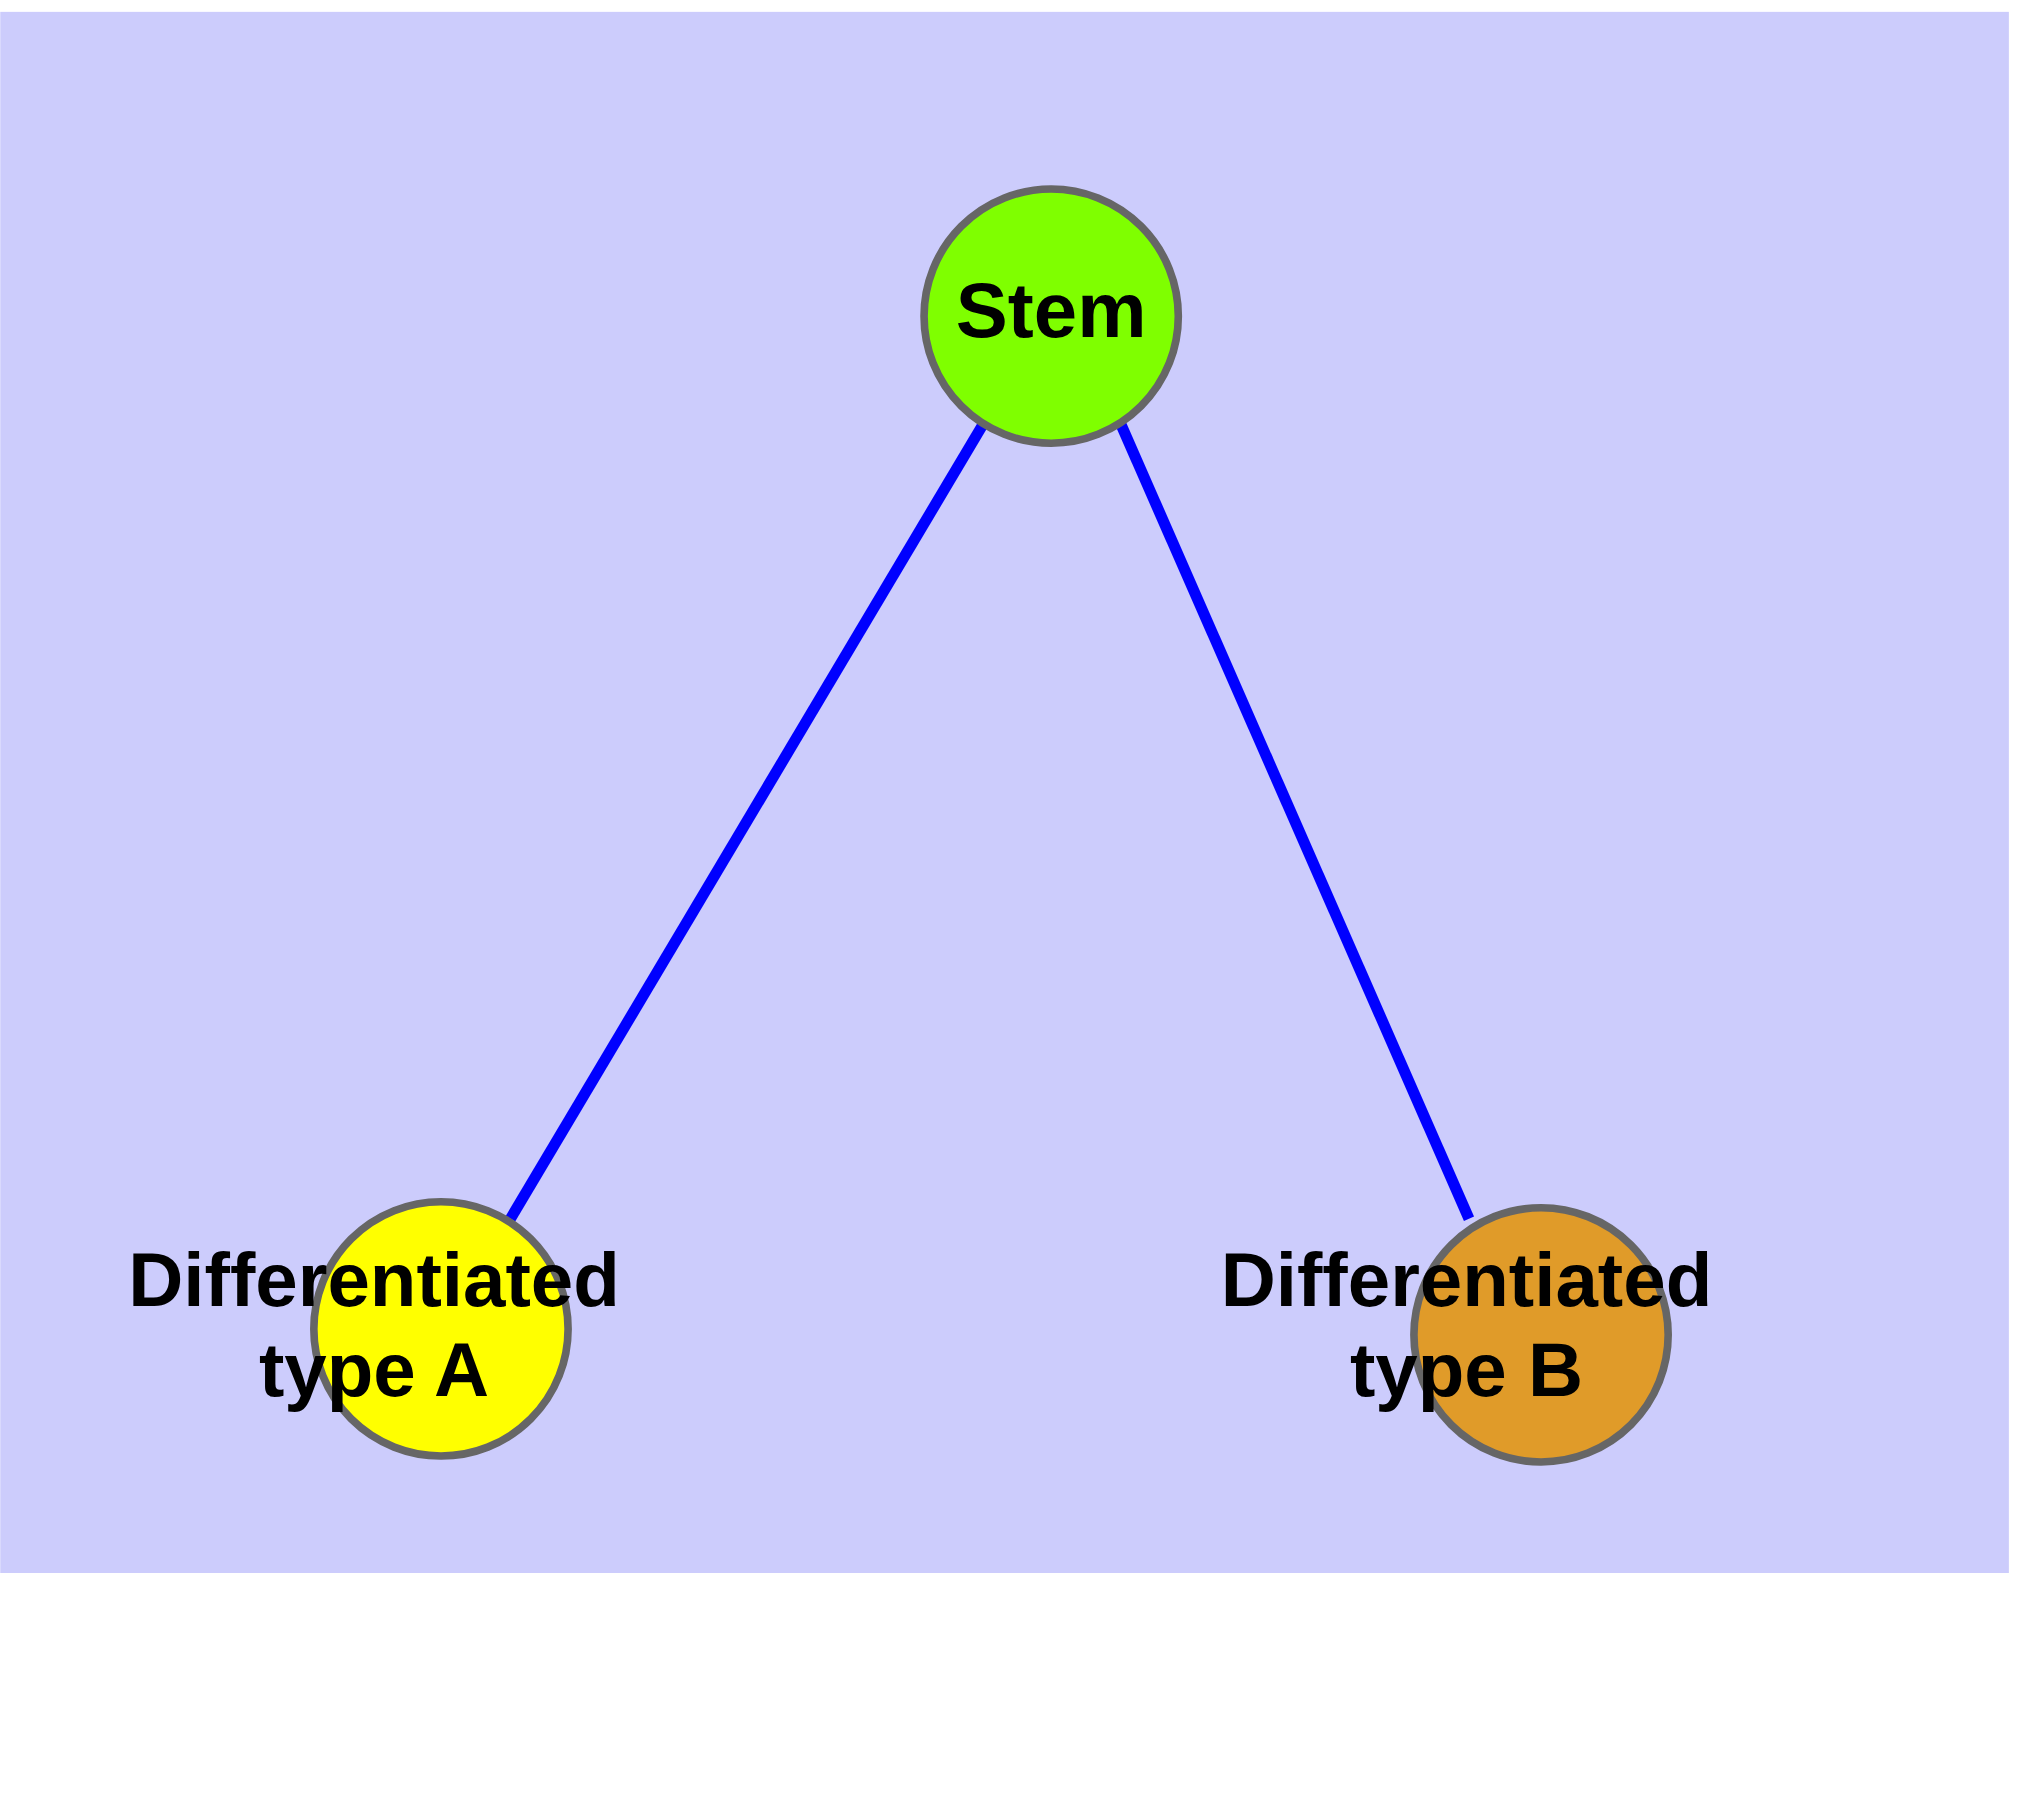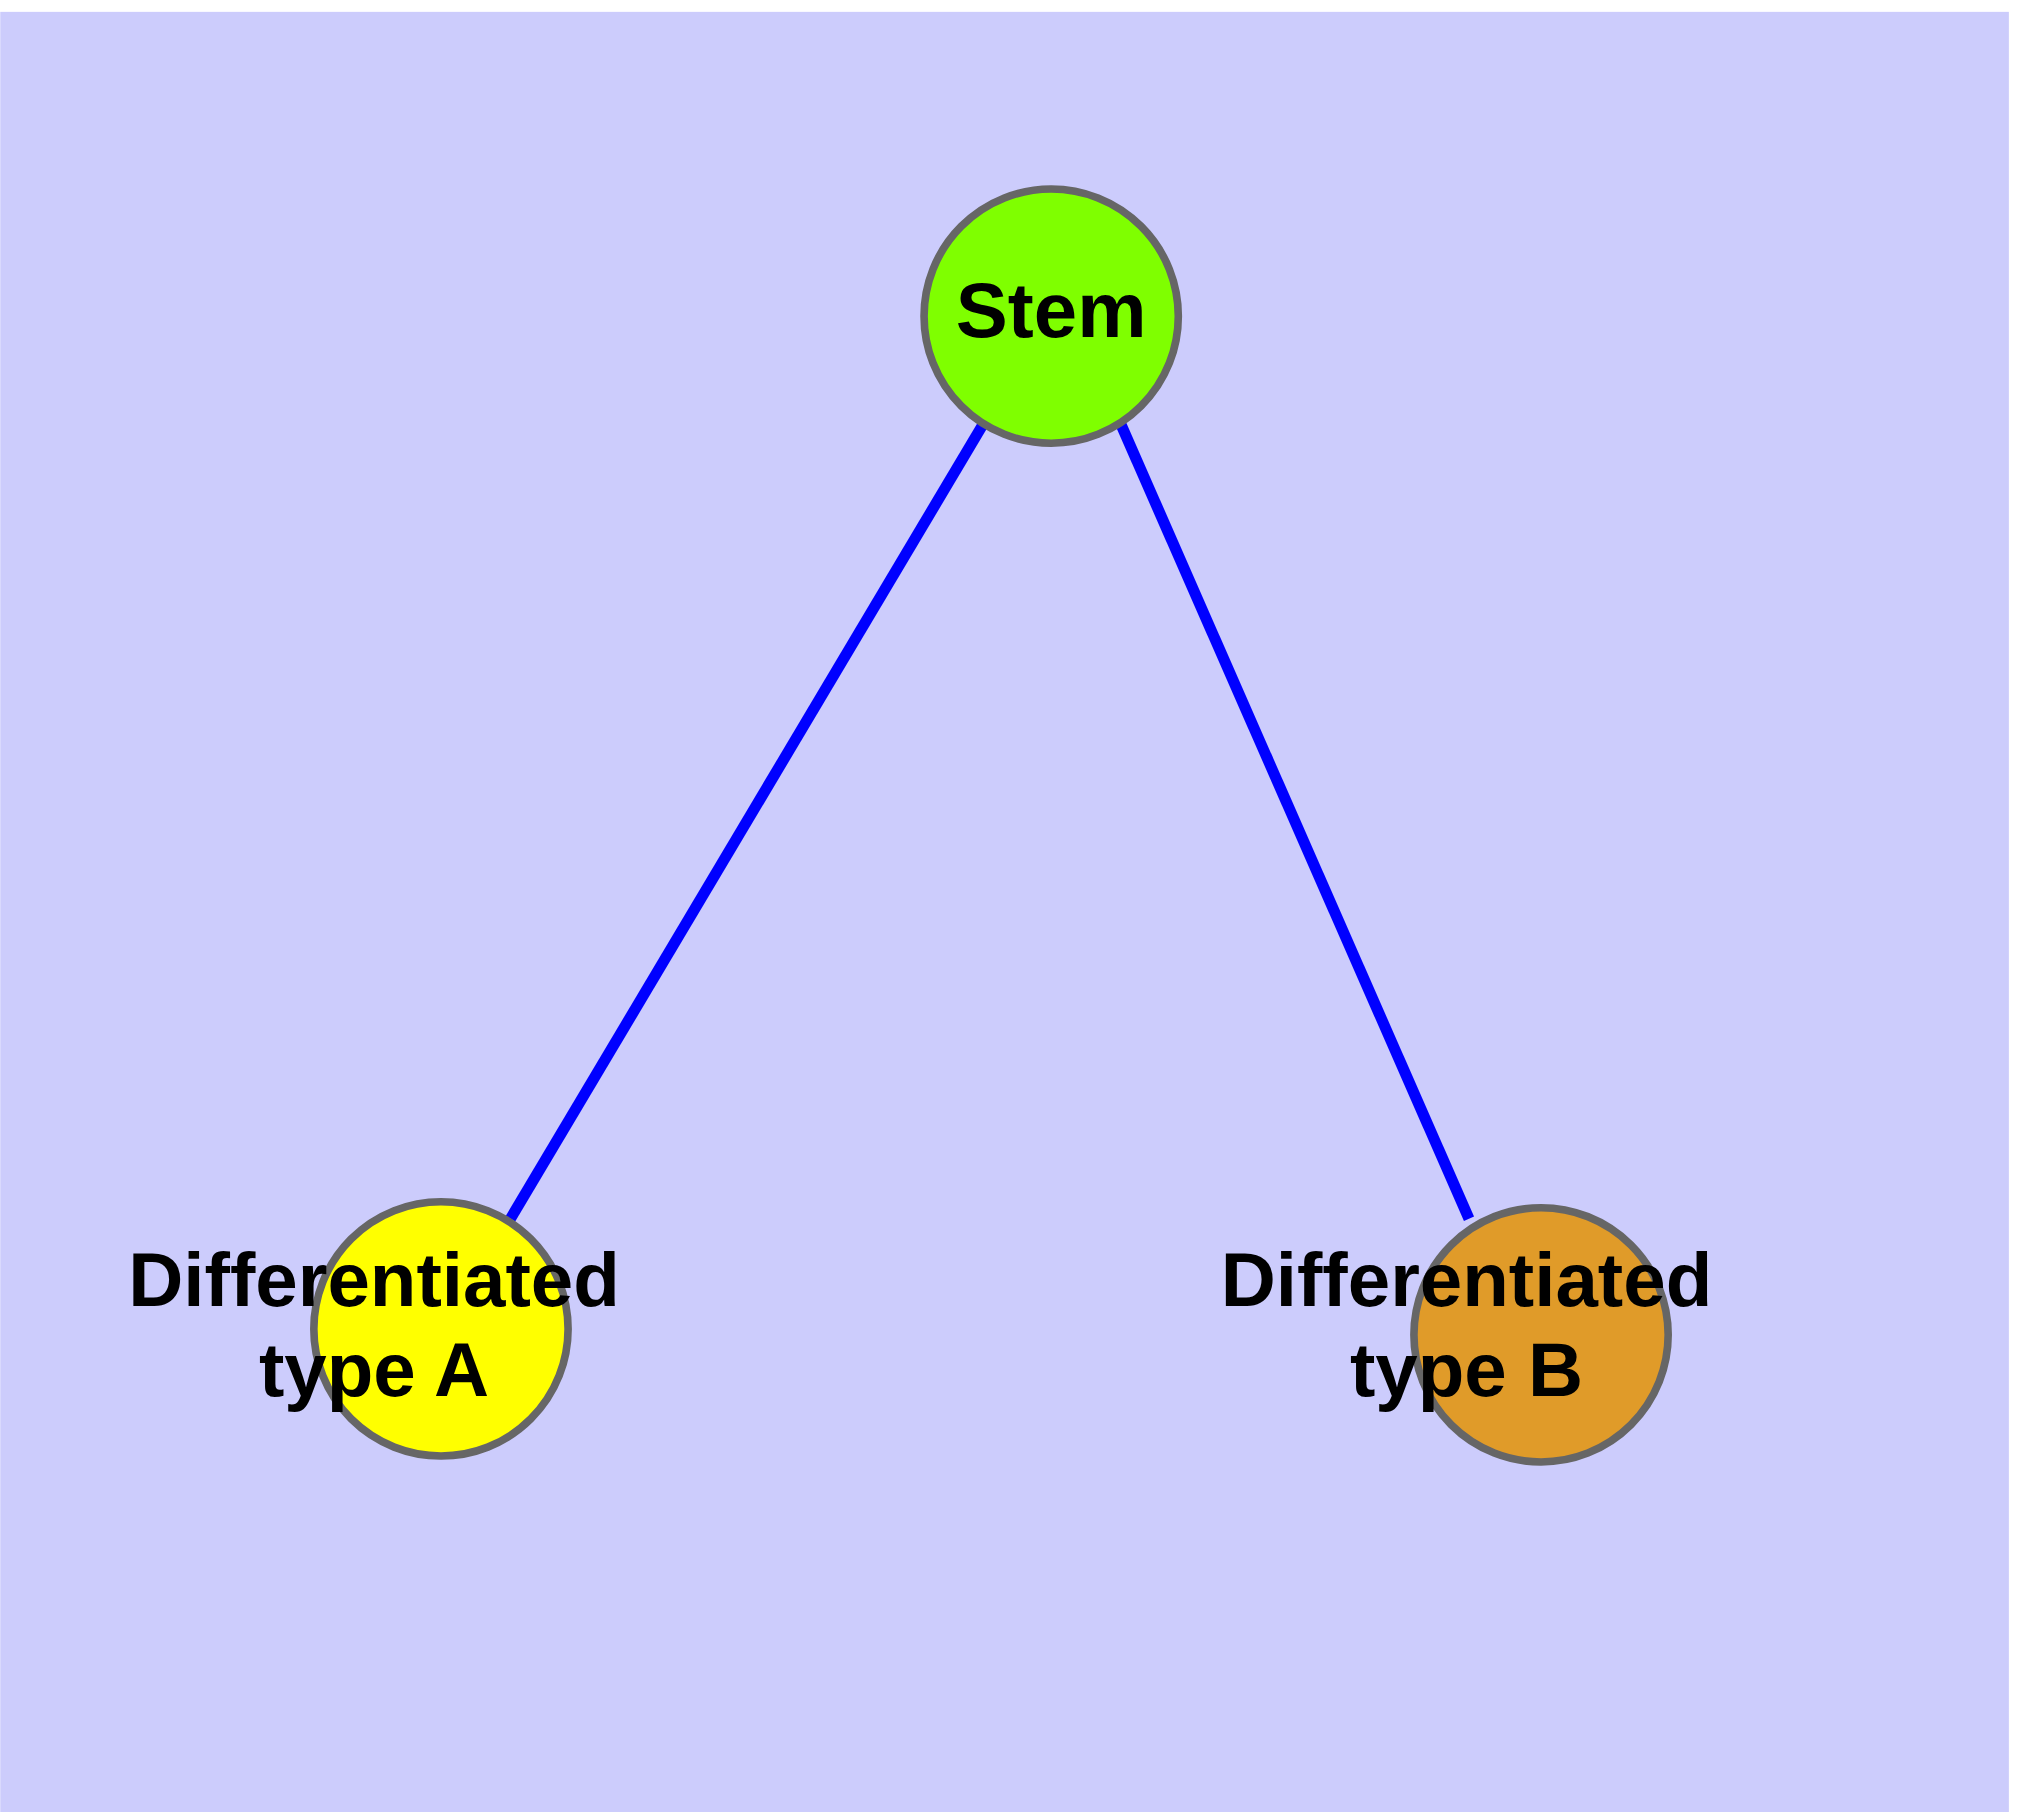--- a/index.html
+++ b/index.html
@@ -3,21 +3,21 @@
 <meta charset="utf-8">
 <style>
   html, body {
     margin: 0;
     padding: 0;
     background: #ffffff;
   }
   #canvas {
     position: relative;
     width: 2021px;
-    height: 1812px;
+    height: 1573px;
     background: #ffffff;
     overflow: hidden;
     font-family: "Liberation Sans", sans-serif;
   }
   #graph-svg {
     position: absolute;
     left: 0;
     top: 0;
     width: 2021px;
     height: 1812px;

